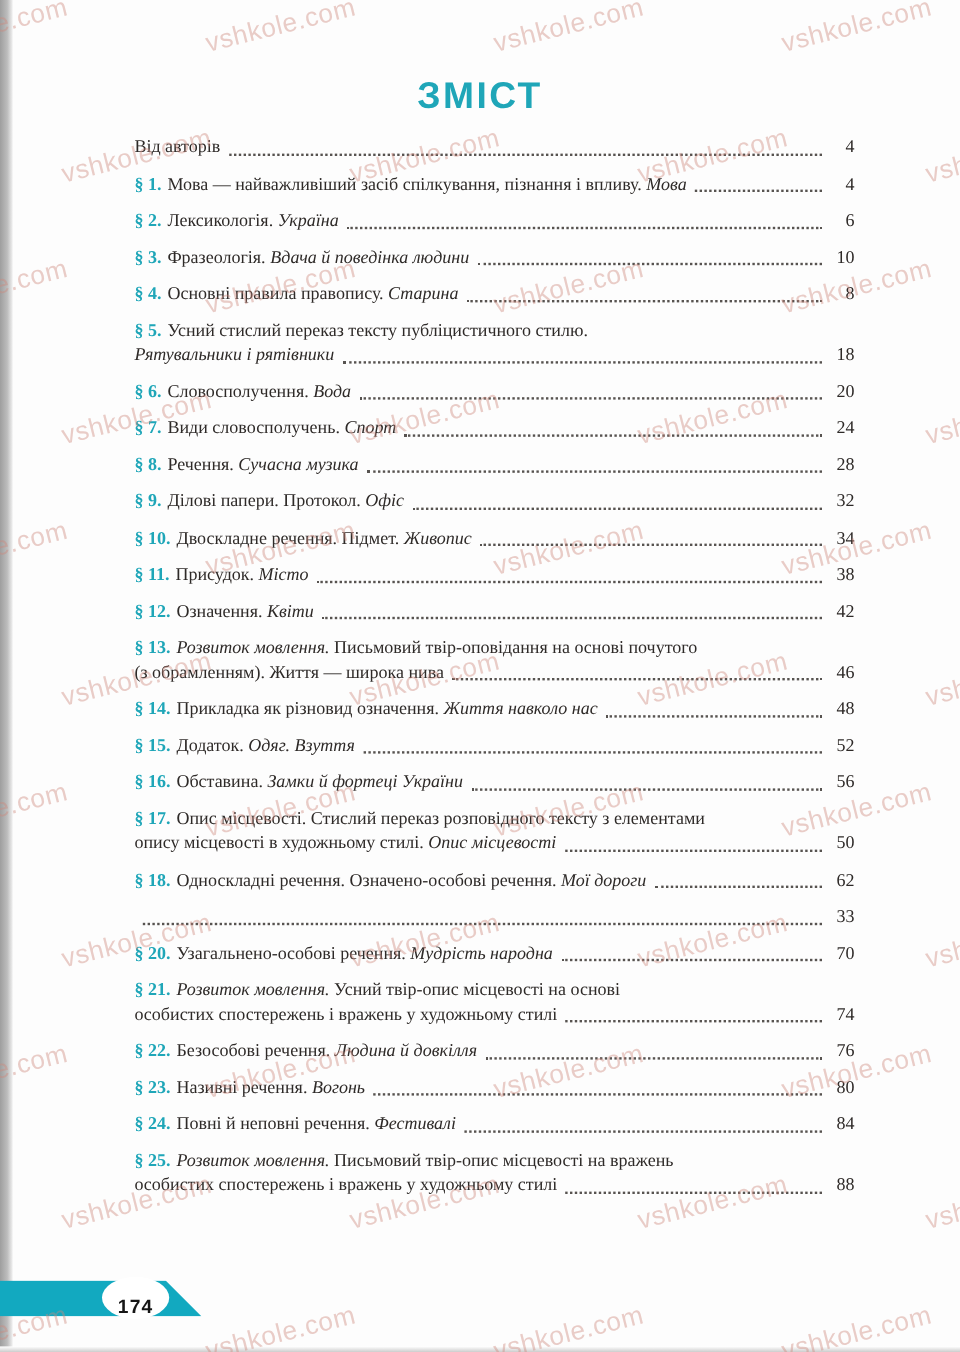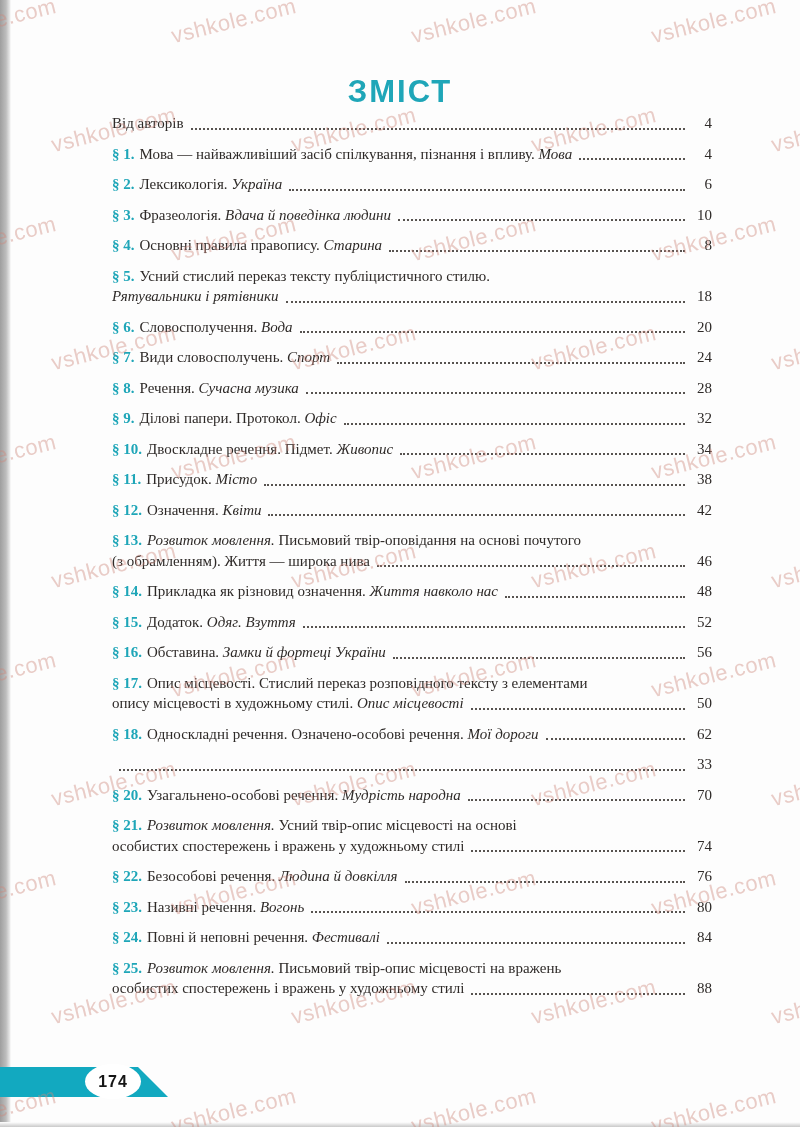--- a/index.html
+++ b/index.html
@@ -28,21 +28,21 @@
     position: absolute;
     font-family: "Liberation Sans", "DejaVu Sans", sans-serif;
     font-size: 22px; letter-spacing: 0.5px;
     color: var(--wm, rgba(205,135,125,0.42));
     transform: rotate(-14deg);
     white-space: nowrap;
   }
   
   .title {
     position: absolute; top: 58px; left: 0; right: 0;
-    margin: 16px; text-align: center;
+    margin: 4px; text-align: center;
     font-family: "Liberation Sans", "DejaVu Sans", sans-serif;
     font-size: 31px; font-weight: 700; letter-spacing: 2px;
     color: var(--teal, #1fa6b8);
     z-index: 3;
   }
   
   .toc { position: absolute; left: 112px; right: 88px; top: 113px; z-index: 3; }
   .entry { margin-bottom: 10px; }
   .line { display: flex; align-items: baseline; line-height: 20.5px; font-size: 15px; }
   .txt { white-space: nowrap; }
@@ -58,21 +58,21 @@
   
   .footer-ribbon {
     position: absolute; left: 0; top: 1067px; width: 170px; height: 30px;
     background: var(--ribbon, #12a9c0);
     clip-path: polygon(0 0, 138px 0, 168px 100%, 0 100%);
     z-index: 4;
   }
   .badge {
     position: absolute; left: 85px; top: 1064px; width: 56px; height: 35px;
     background: #ffffff; border-radius: 50%;
-    display: flex; align-items: center; justify-content: center;
+    display: flex; align-items: flex-end; justify-content: center;
     z-index: 5;
   }
   .badge span {
     font-family: "Liberation Sans", "DejaVu Sans", sans-serif;
     font-weight: 700; font-size: 16px; letter-spacing: 1px; color: #161616;
   }
 </style>
 </head>
 <body>
 

